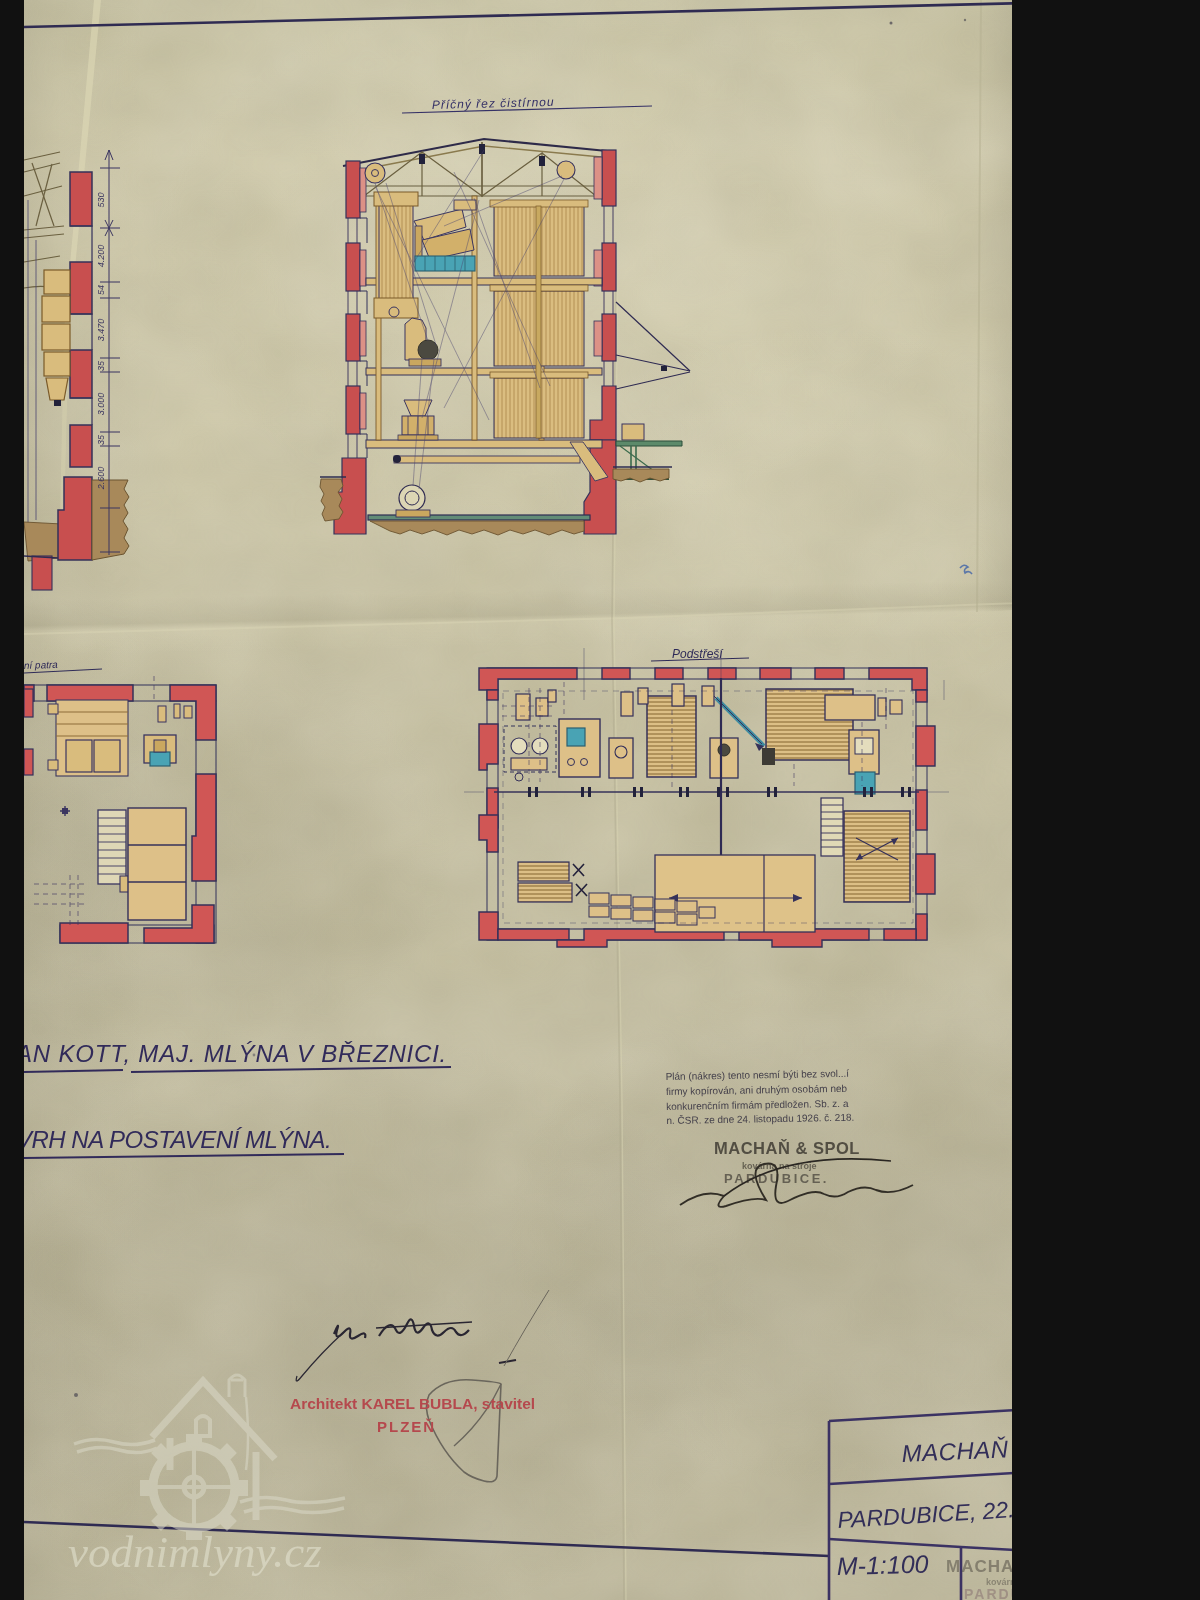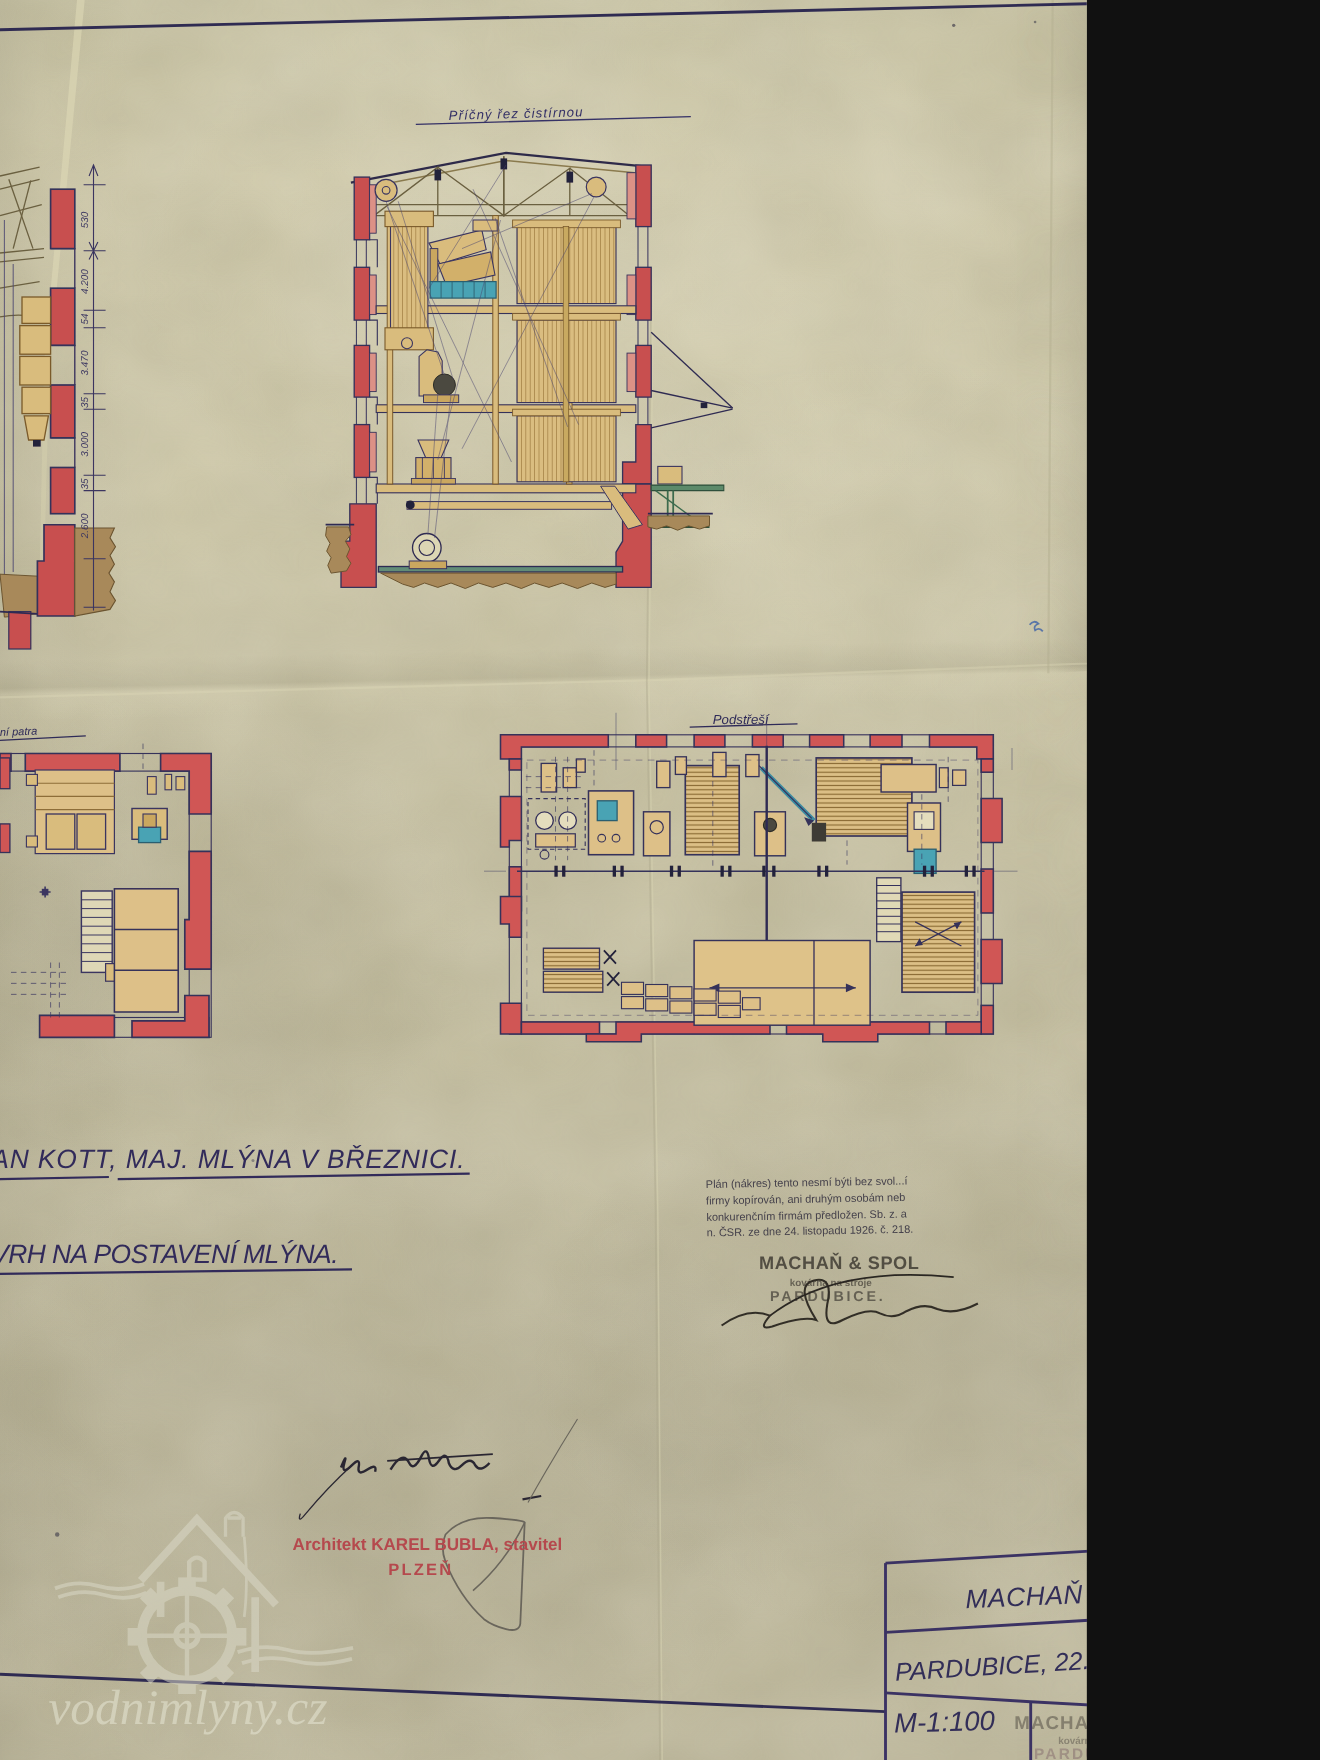--- a/index.html
+++ b/index.html
@@ -1,16 +1,16 @@
 <!DOCTYPE html>
 <html><head>
 <meta charset="utf-8">
 <style>
 html,body{margin:0;padding:0;background:#111;}
-#wrap{width:988px;height:1600px;position:relative;overflow:hidden;font-family:"Liberation Sans",sans-serif;}
+#wrap{width:988px;height:1600px;position:relative;overflow:hidden;font-family:"Liberation Sans",sans-serif;padding-left:24px;}
 svg{display:block;}
 </style>
 </head>
 <body>
 <div id="wrap">
 <svg width="1200" height="1600" viewBox="0 0 1200 1600">
 <defs>
 <linearGradient id="bgDark" x1="0" y1="0" x2="0" y2="1">
  <stop offset="0" stop-color="#70706a"></stop>
  <stop offset="0.075" stop-color="#5e5e57"></stop>

